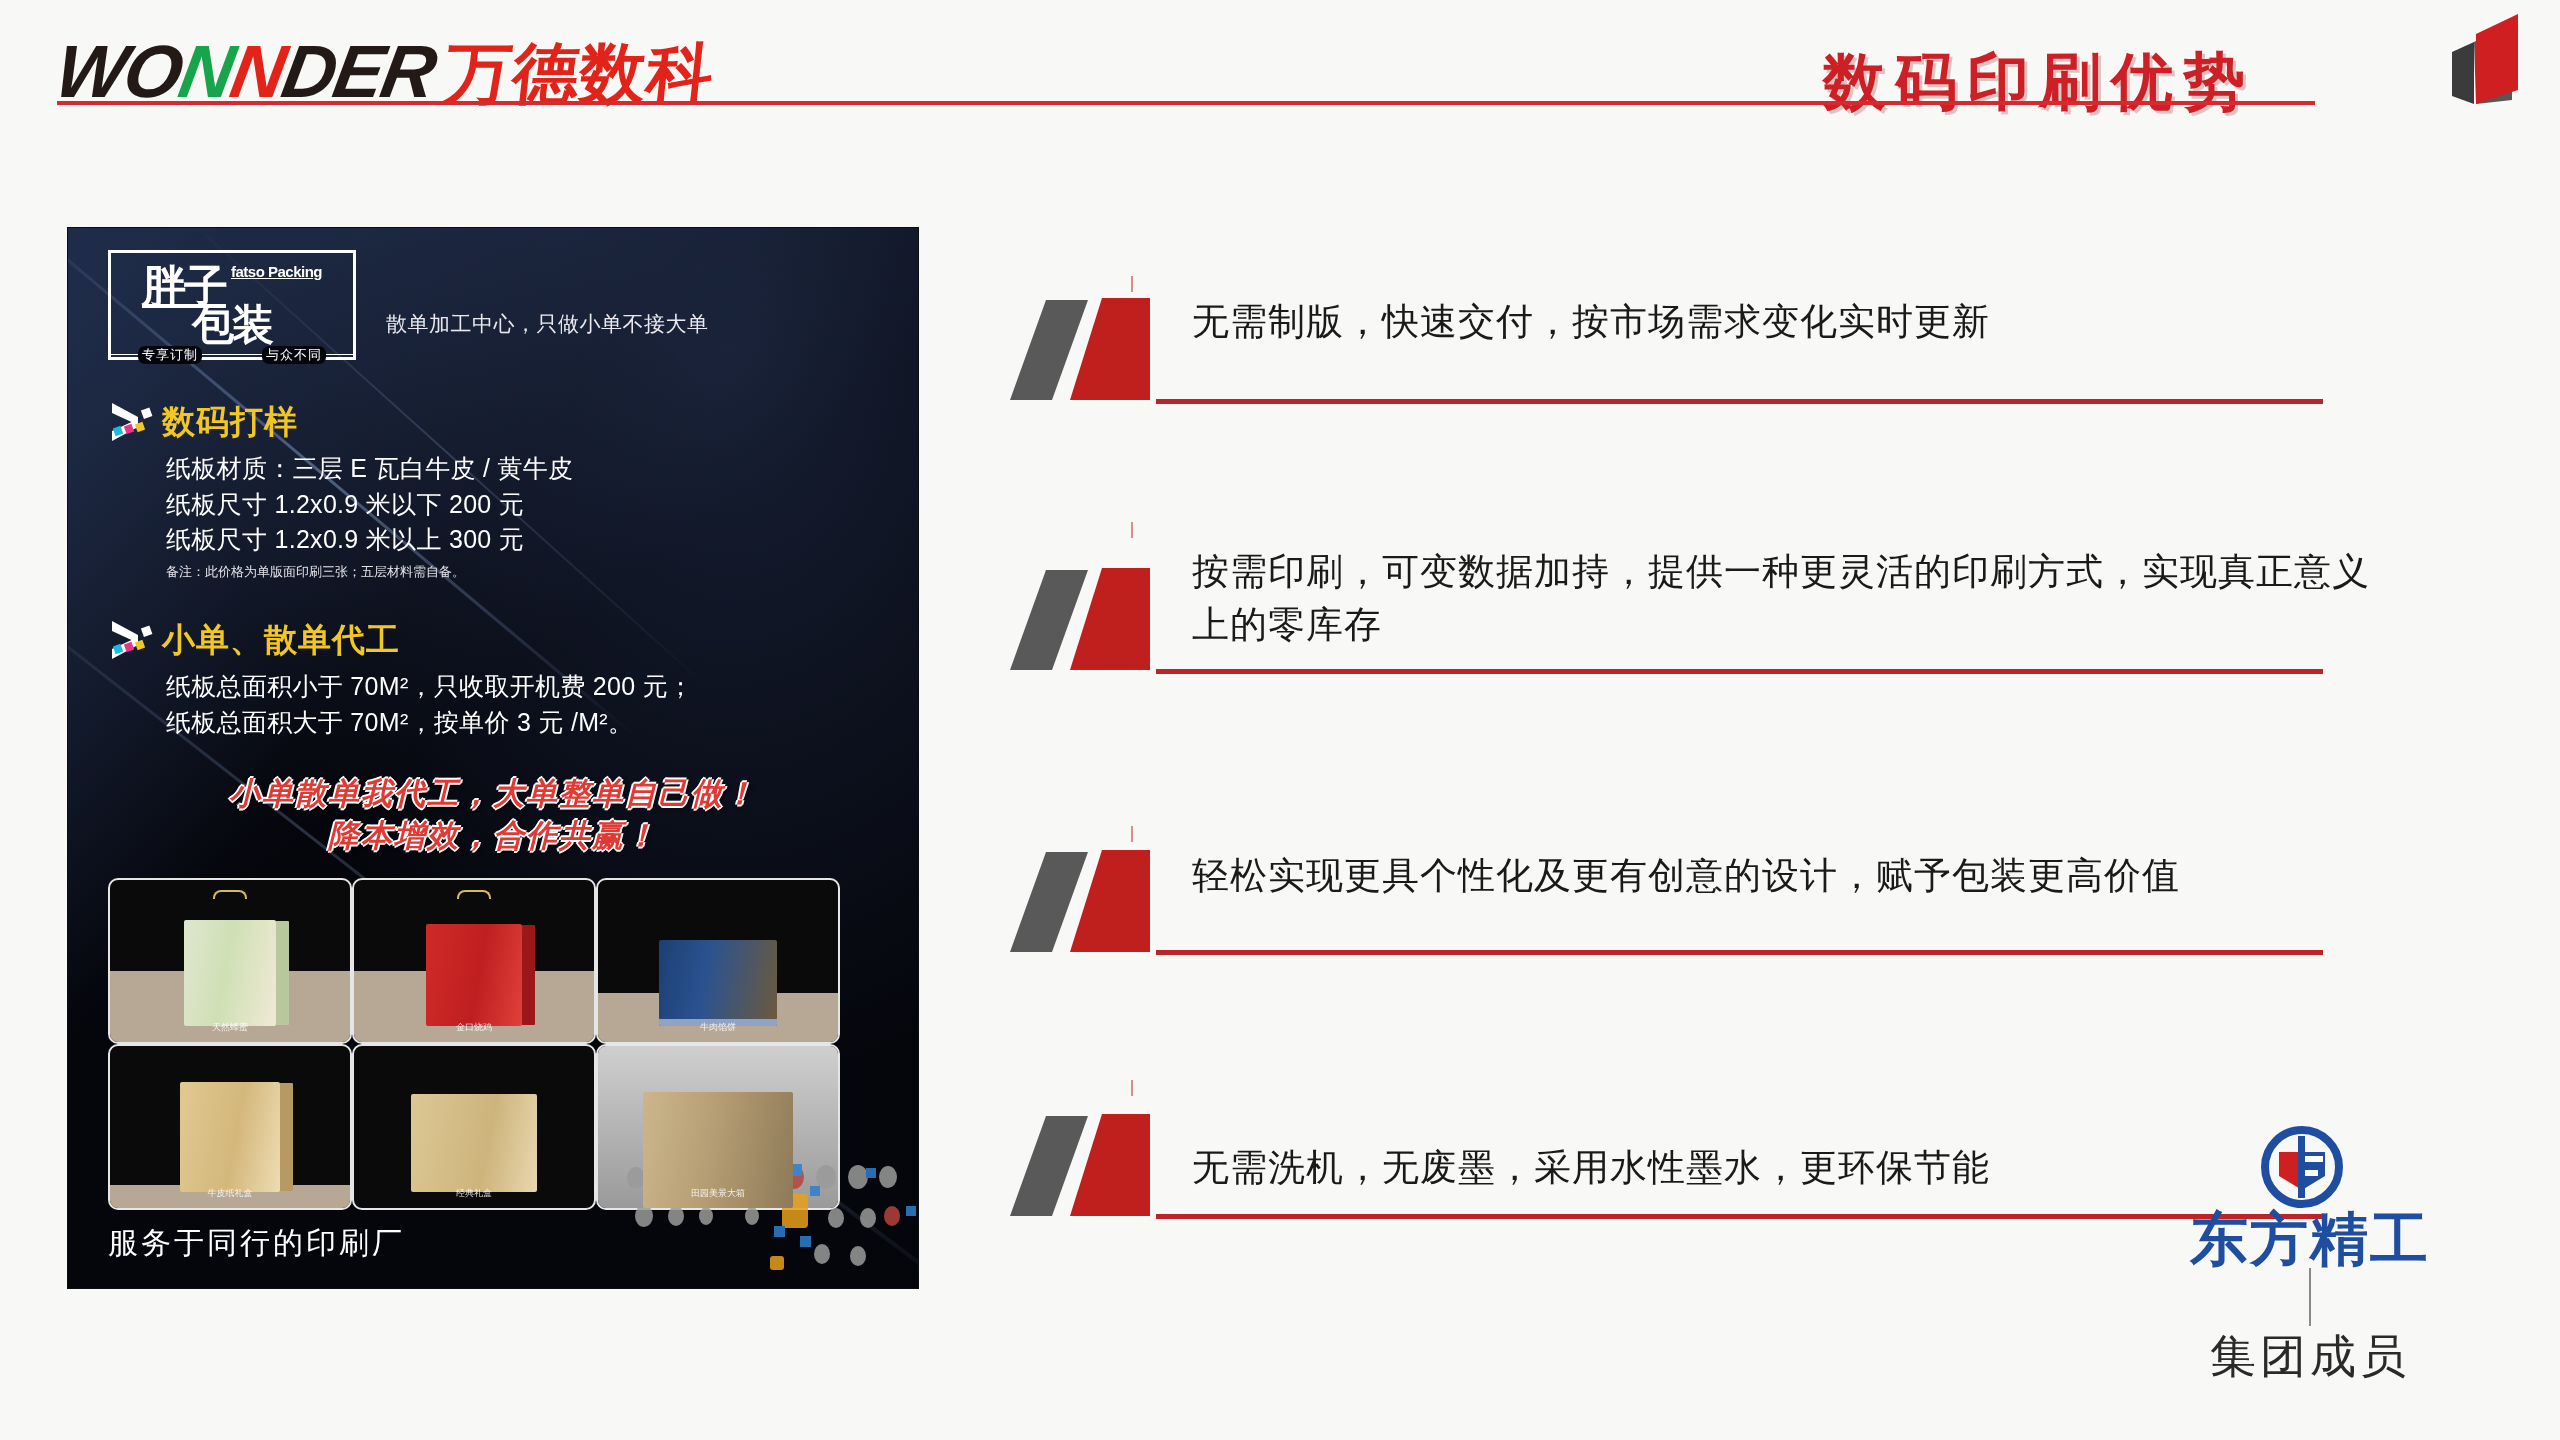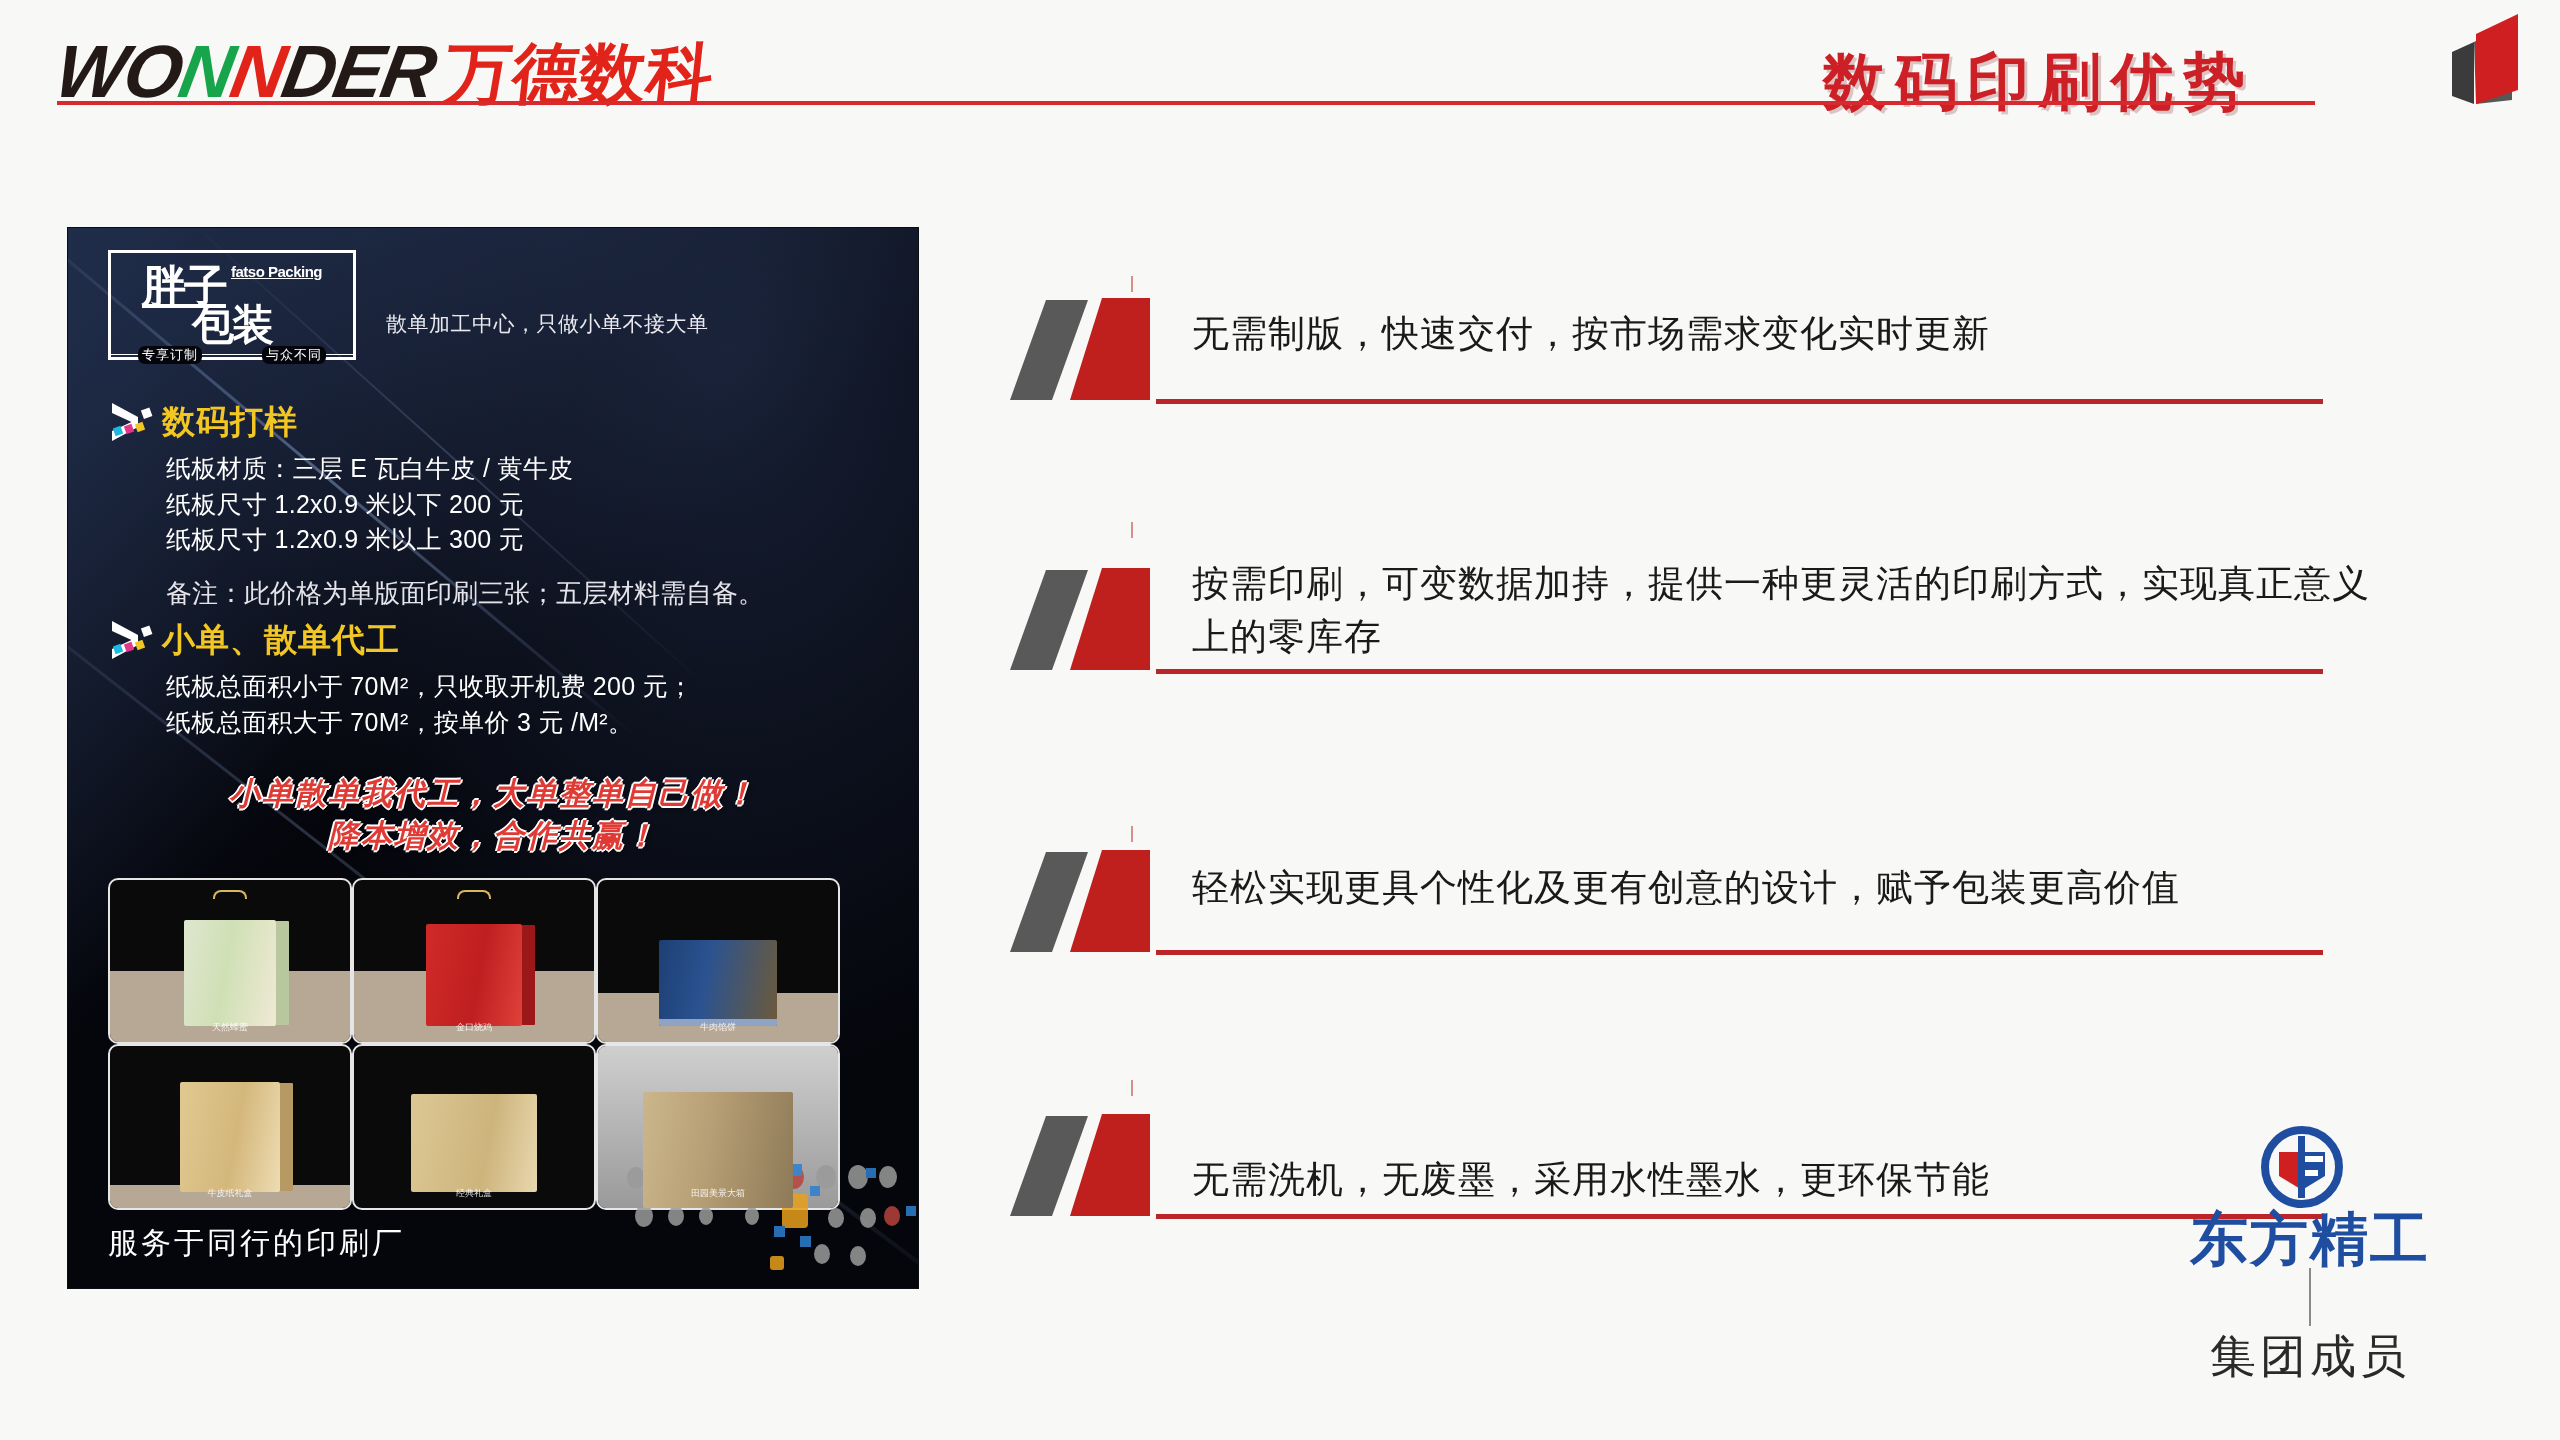--- a/index.html
+++ b/index.html
@@ -80,21 +80,21 @@
     position:absolute; left:318px; top:82px; width:500px;
     color:#e9e9ef; font-size:21px; letter-spacing:.5px;
   }
 
   .sec{ position:absolute; left:40px; width:790px; }
   .sec-head{ display:flex; align-items:center; }
   .arrow-ic{ width:54px; height:44px; position:relative; flex:0 0 54px; }
   .sec-title{ color:#f2c623; font-size:33px; font-weight:bold; letter-spacing:1px; }
   .sec-lines{ margin-left:58px; margin-top:6px; }
   .sec-lines .ln{ color:#fff; font-size:25px; line-height:1.42; letter-spacing:.3px; }
-  .sec-lines .note{ color:#e4e4ea; font-size:26px; line-height:1.5; margin-top:16px; }
+  .sec-lines .note{ color:#e4e4ea; font-size:13px; line-height:1.5; margin-top:4px; }
 
   .slogan{
     position:absolute; left:0; top:545px; width:850px; text-align:center;
     color:#e03a35; font-size:31px; font-weight:bold; font-style:italic;
     line-height:1.34; letter-spacing:2px;
     text-shadow: 2px 0 0 #fff, -2px 0 0 #fff, 0 2px 0 #fff, 0 -2px 0 #fff,
                  1px 1px 0 #fff, -1px -1px 0 #fff, 2px 2px 4px rgba(0,0,0,.6);
     font-family:"Liberation Serif","DejaVu Serif",serif;
   }
 
@@ -121,21 +121,21 @@
   .poster-foot{
     position:absolute; left:40px; bottom:24px; color:#fff; font-size:30px; letter-spacing:3px;
   }
   .dots{ position:absolute; right:-4px; bottom:4px; width:300px; height:120px; opacity:.85; }
 
   
   .bullet{ position:absolute; }
   .bullet .marks{ position:absolute; left:0; top:0; width:170px; height:112px; }
   .bullet .txt{
     position:absolute; left:184px; top:0; width:1180px;
-    font-size:37px; color:#1a1a1a; line-height:1.42; letter-spacing:1px;margin-top:12px;
+    font-size:37px; color:#1a1a1a; line-height:1.42; letter-spacing:1px;
   }
   .bullet .rule{ position:absolute; height:5px; background:#bb2527; }
   .tick{ position:absolute; width:2px; height:16px; background:#c0392f; opacity:.55; }
 
   
   .footer{ position:absolute; right:130px; bottom:52px; display:flex; align-items:center;flex-direction:column; }
   .dfjg-mark{ width:86px; height:86px; margin-right:16px; }
   .dfjg-cn{ font-size:58px; font-weight:bold; color:#1f4ea1; letter-spacing:2px; line-height:1; }
   .fdiv{ width:2px; height:58px; background:#8a8a8a; margin:0 26px; }
   .fmember{ font-size:46px; color:#2a2a2a; letter-spacing:4px; font-family:"Liberation Serif","DejaVu Serif",serif; }

